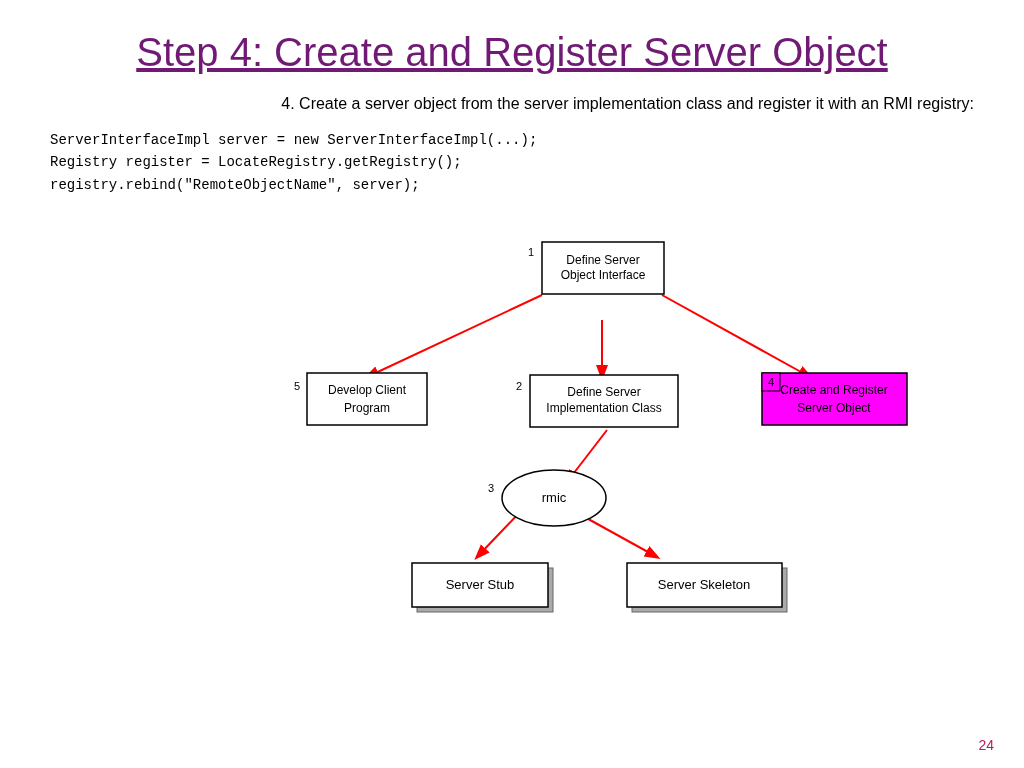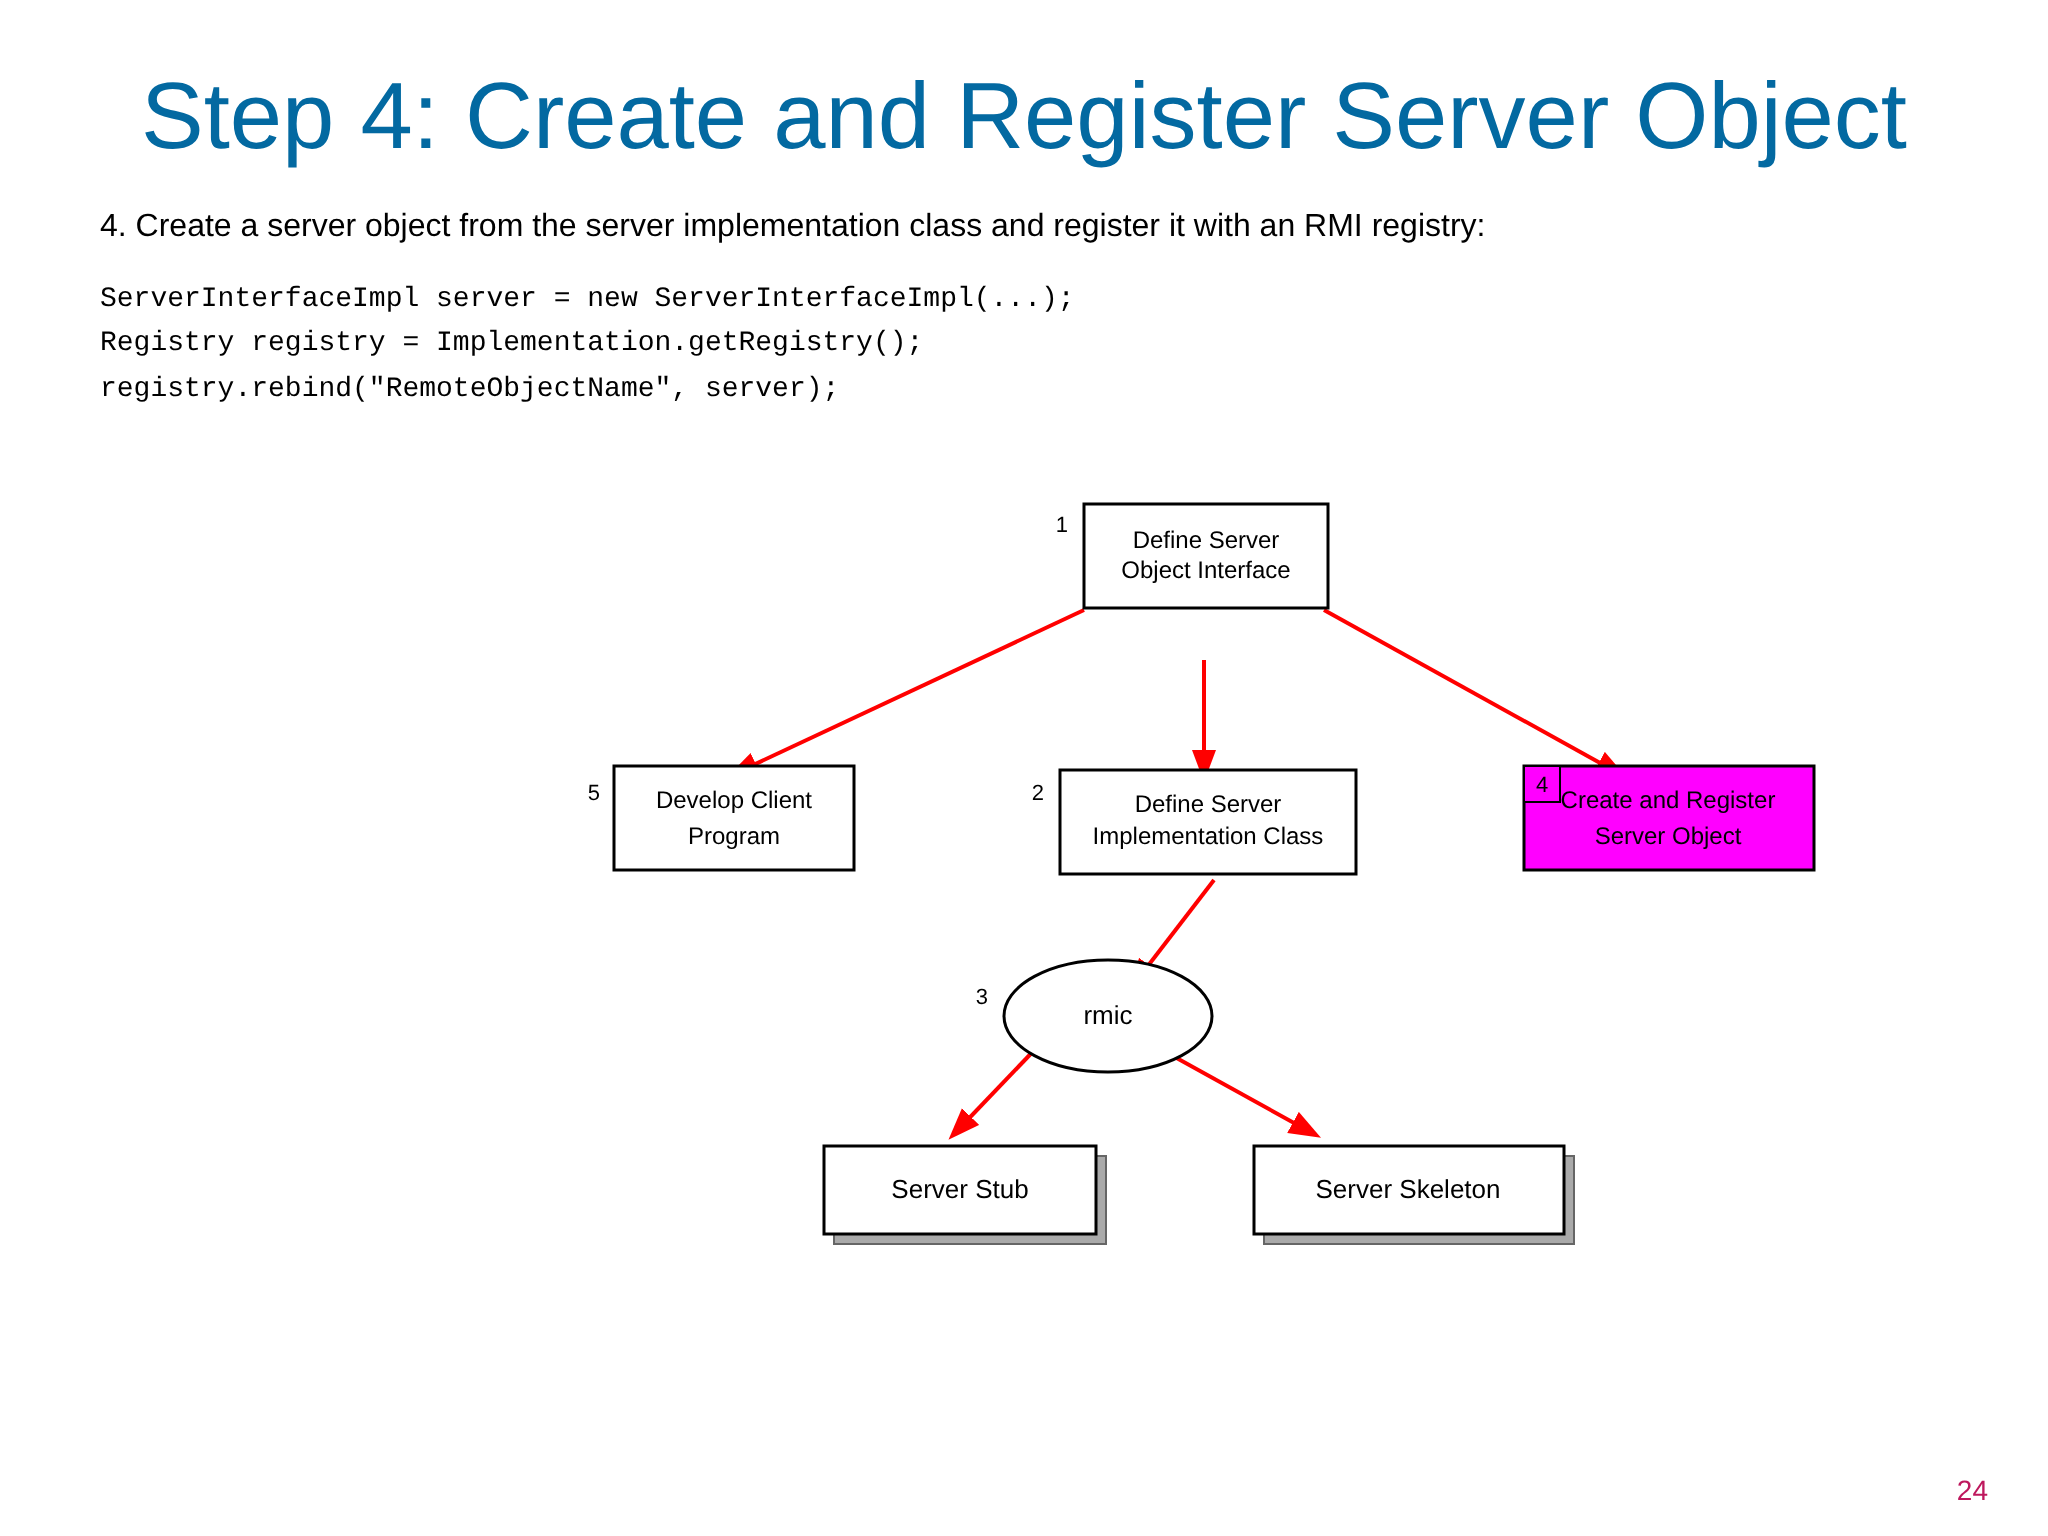--- a/index.html
+++ b/index.html
@@ -12,29 +12,31 @@
       position: relative;
     }
     .page {
       width: 1024px;
       height: 768px;
       position: relative;
       padding: 30px 50px 20px 50px;
     }
     h1 {
       text-align: center;
-      font-size: 47px;
+      font-size: 40px;
       font-weight: normal;
       margin-bottom: 20px;
-      color: #0369a1;
+      color: #701a75;
+      text-decoration: underline;
     }
     .description {
       font-size: 16px;
       margin-bottom: 16px;
       color: #000;
+      text-align: right;
     }
     .code-block {
       font-family: Liberation Mono, monospace;
       font-size: 14px;
       color: #000;
       line-height: 1.6;
       margin-bottom: 24px;
     }
     .diagram-area {
       position: relative;
@@ -56,21 +58,21 @@
     }
   </style>
 </head>
 <body>
 
 <div class="page">
   <h1>Step 4: Create and Register Server Object</h1>
   <p class="description">4.   Create a server object from the server implementation class and register it with an RMI registry:</p>
   <div class="code-block">
     <div>ServerInterfaceImpl server = new ServerInterfaceImpl(...);</div>
-    <div>Registry registry = Implementation.getRegistry();</div>
+    <div>Registry register = LocateRegistry.getRegistry();</div>
     <div>registry.rebind("RemoteObjectName", server);</div>
   </div>
 
   <div class="diagram-area">
     <svg class="diagram" viewBox="0 0 900 370">
 
       <line x1="540" y1="100" x2="540" y2="157" stroke="red" stroke-width="2" marker-end="url(#arrow-red)"></line>
 
       <line x1="480" y1="75" x2="305" y2="157" stroke="red" stroke-width="2" marker-end="url(#arrow-red)"></line>
 

